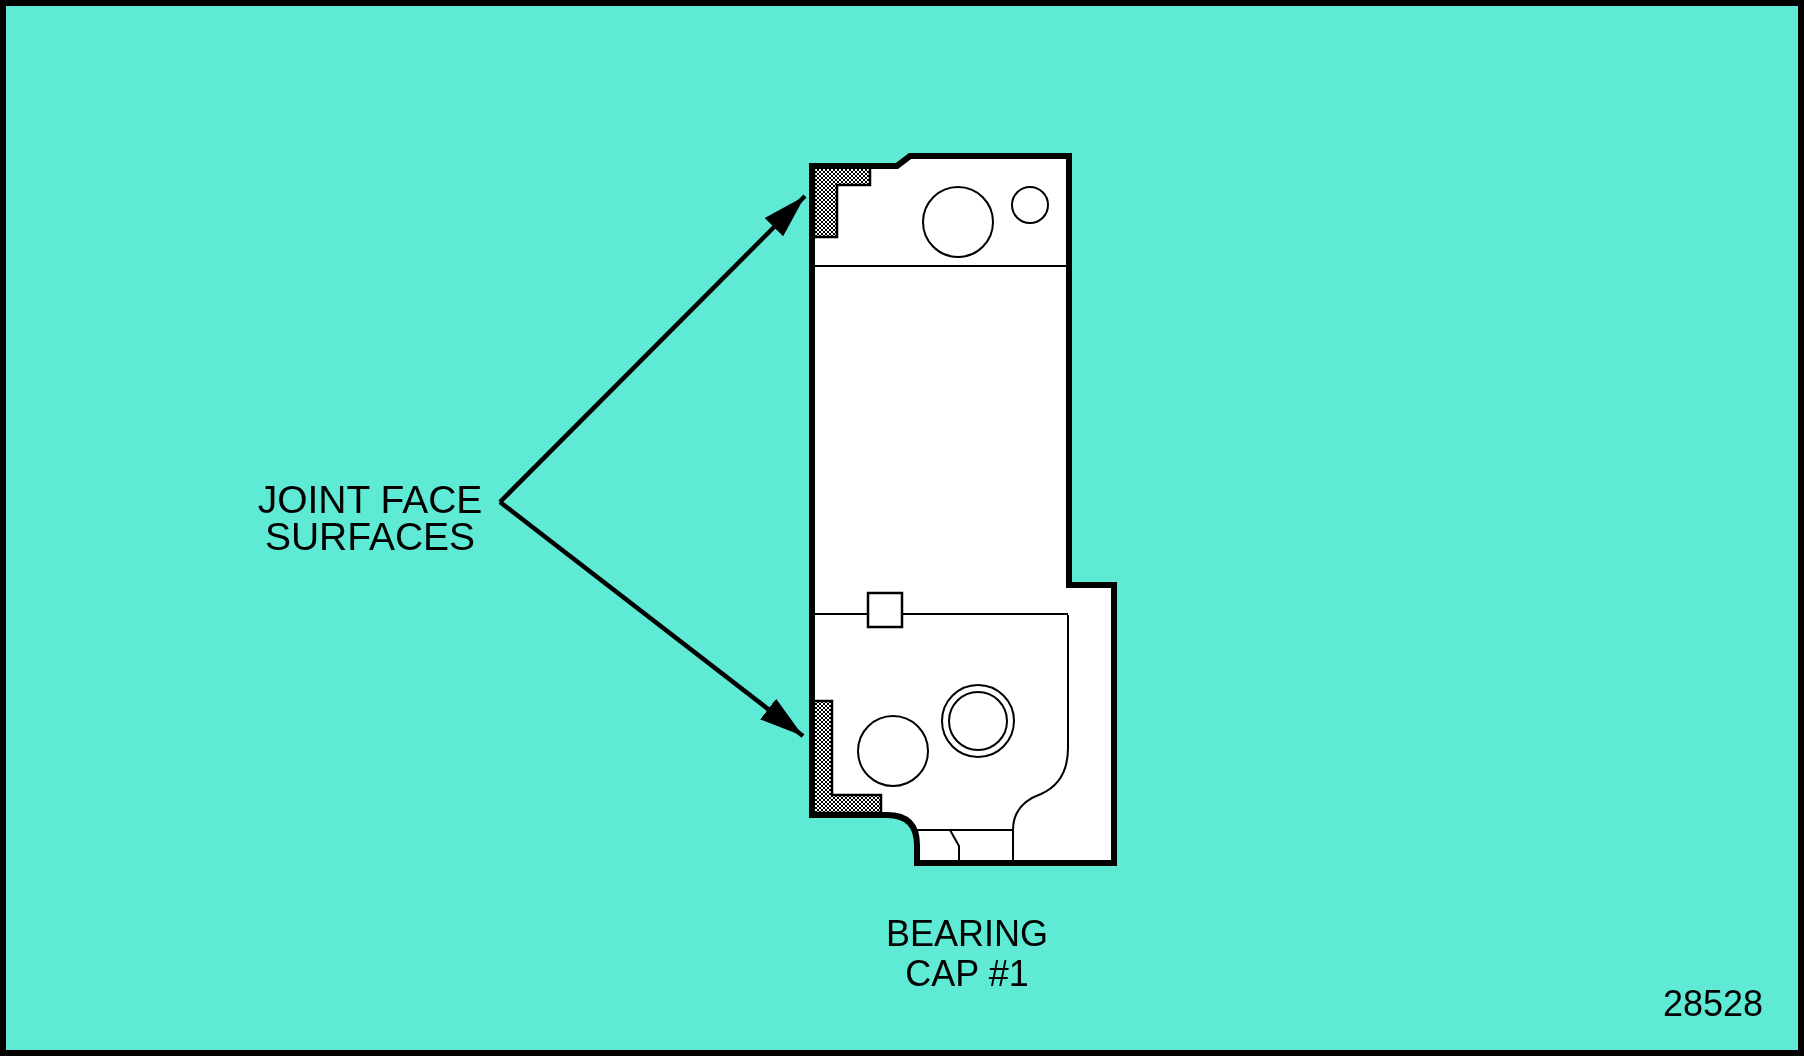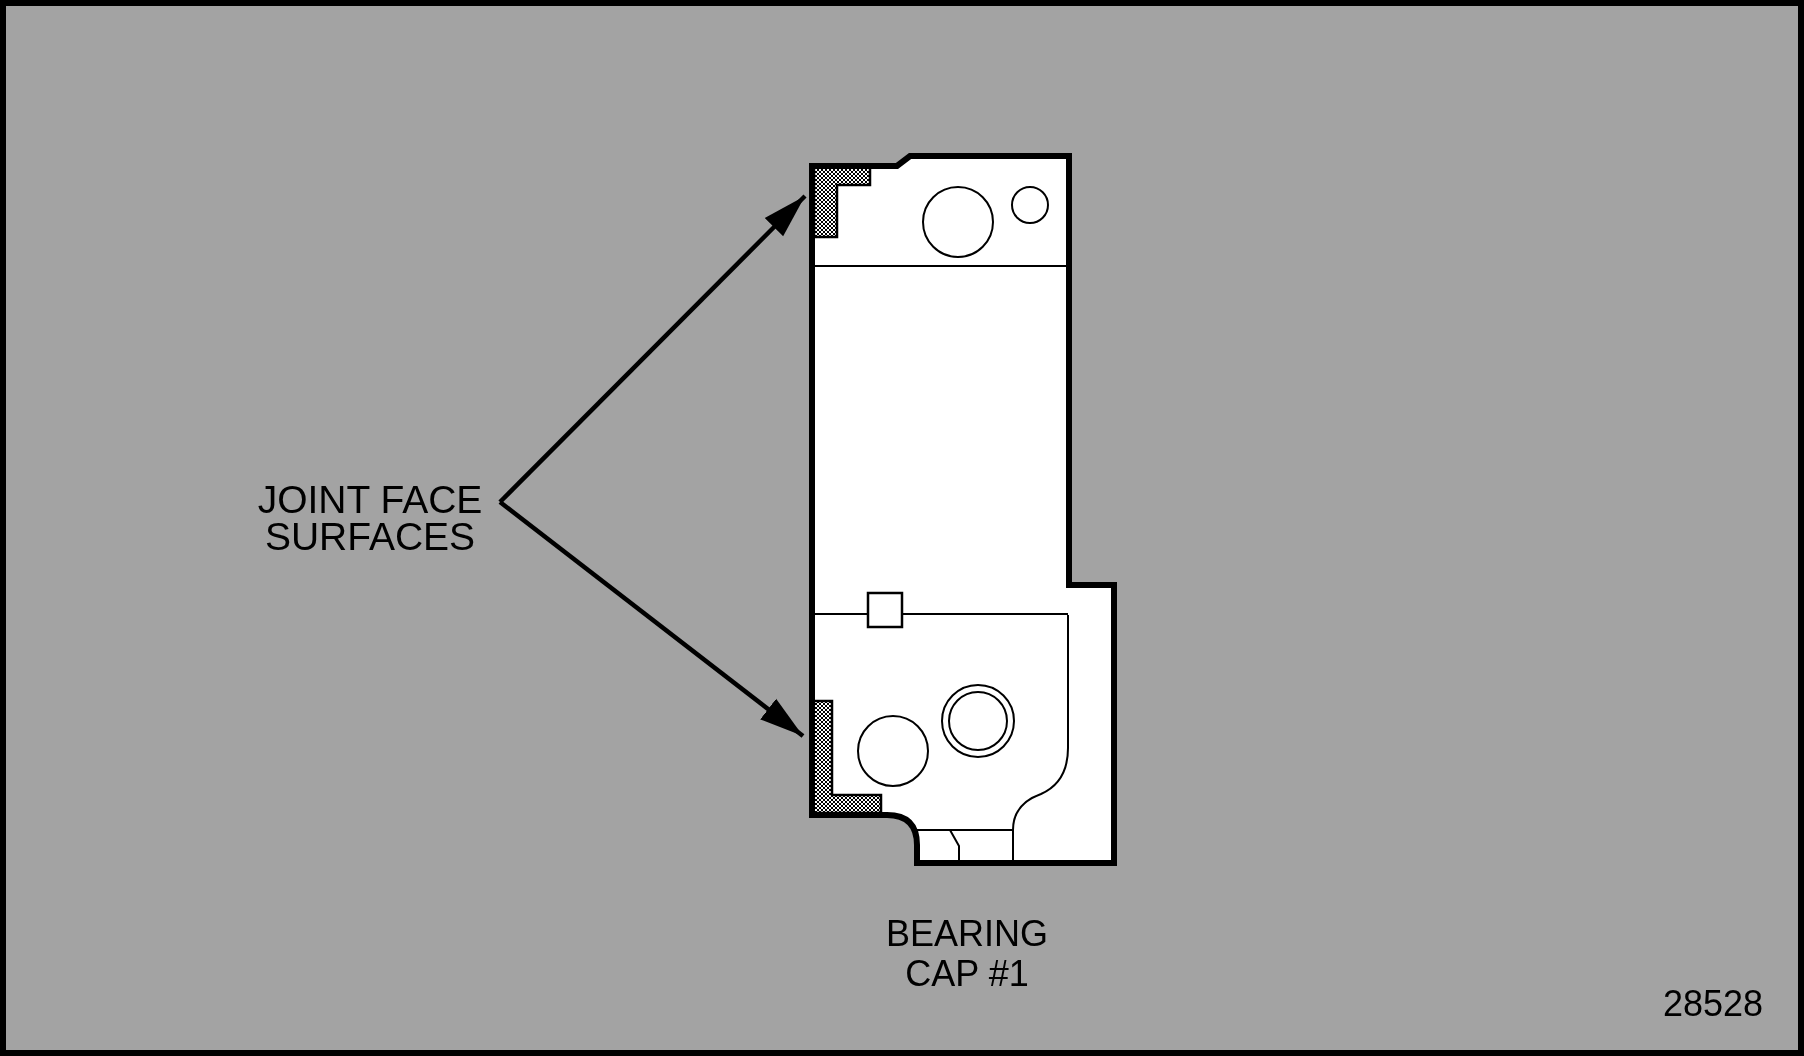--- a/index.html
+++ b/index.html
@@ -1,19 +1,19 @@
 <!DOCTYPE html>
 <html><head>
 <meta charset="utf-8">
 <style>
   html,body{margin:0;padding:0;background:#ffffff;}
   .canvas{
     position:relative;
     width:1804px;height:1056px;
-    background:#a3a3a3;
+    background:#5eead4;
     overflow:hidden;
   }
   svg{display:block;width:1804px;height:1056px;}
   .ink-stroke{stroke:#000;fill:none;}
   text{
     font-family:"Liberation Sans","DejaVu Sans",sans-serif;
     fill:#000;
   }
   .lbl-lg{font-size:39px;}
   .lbl-md{font-size:36px;}

